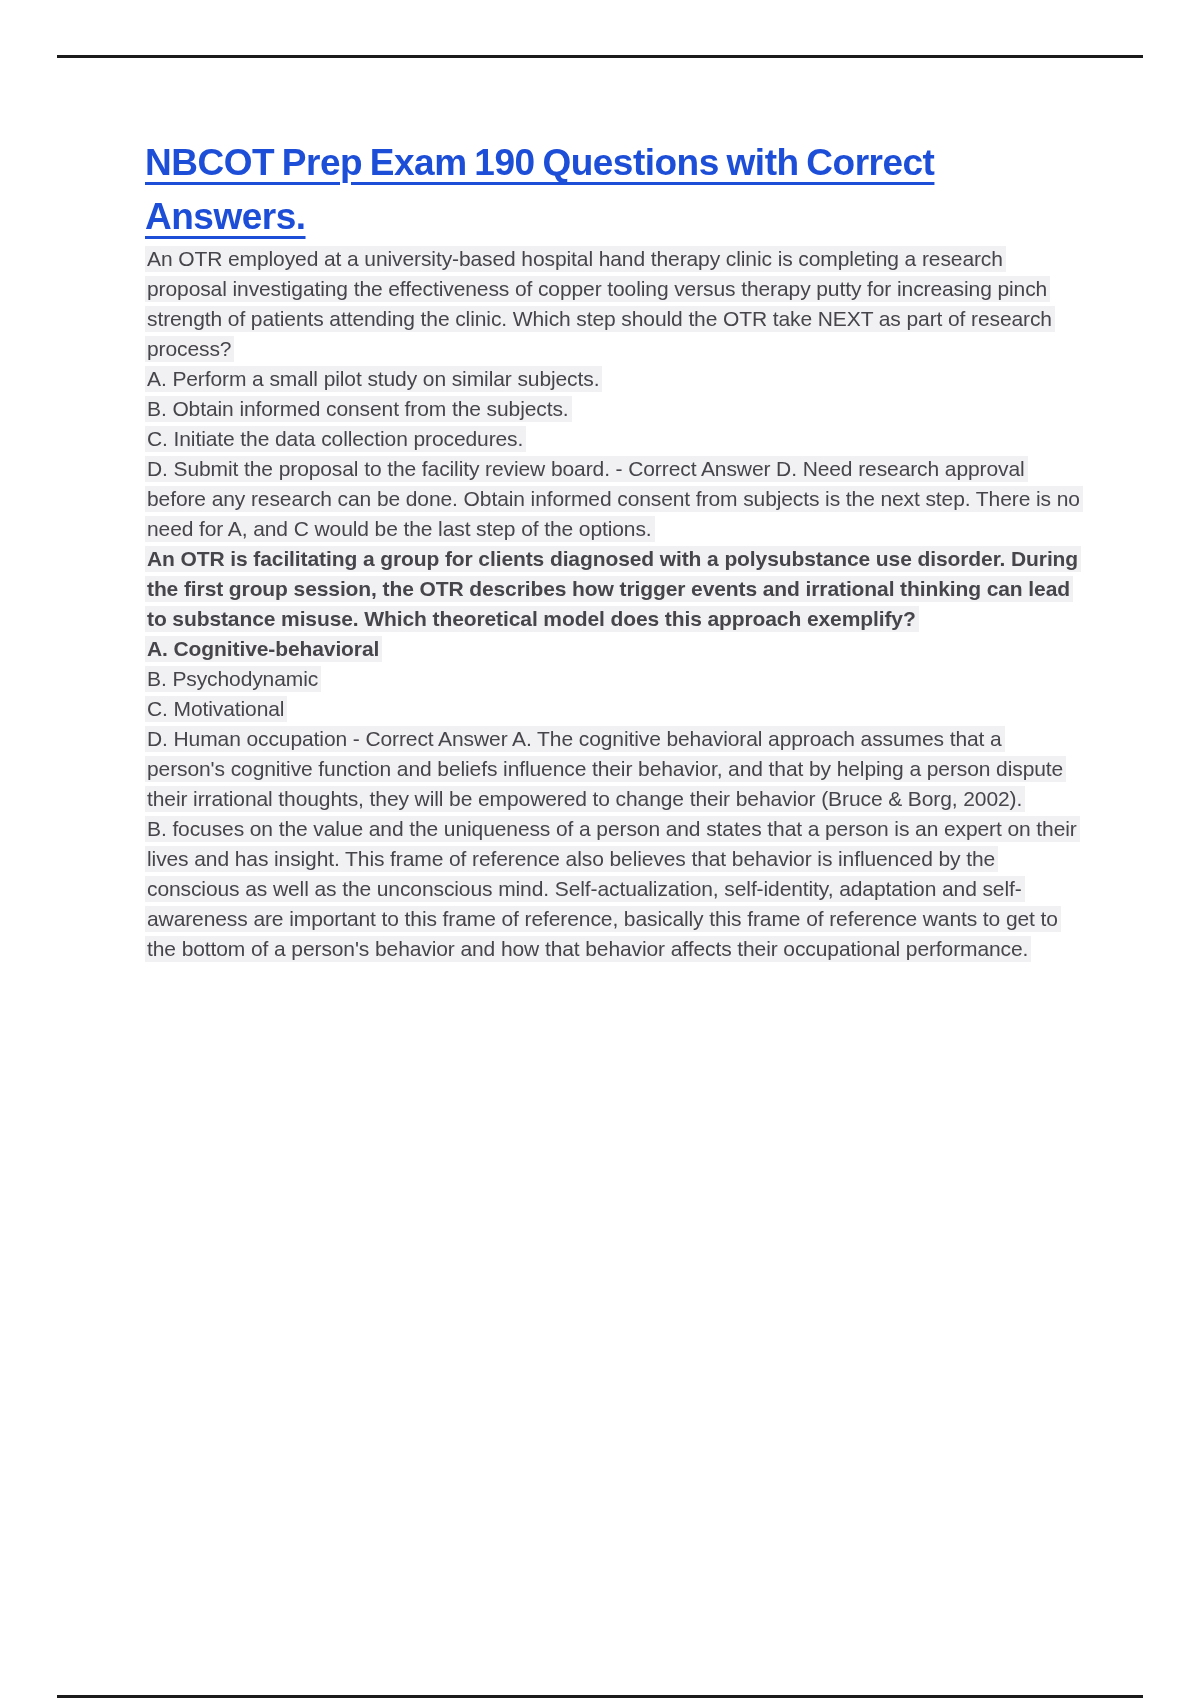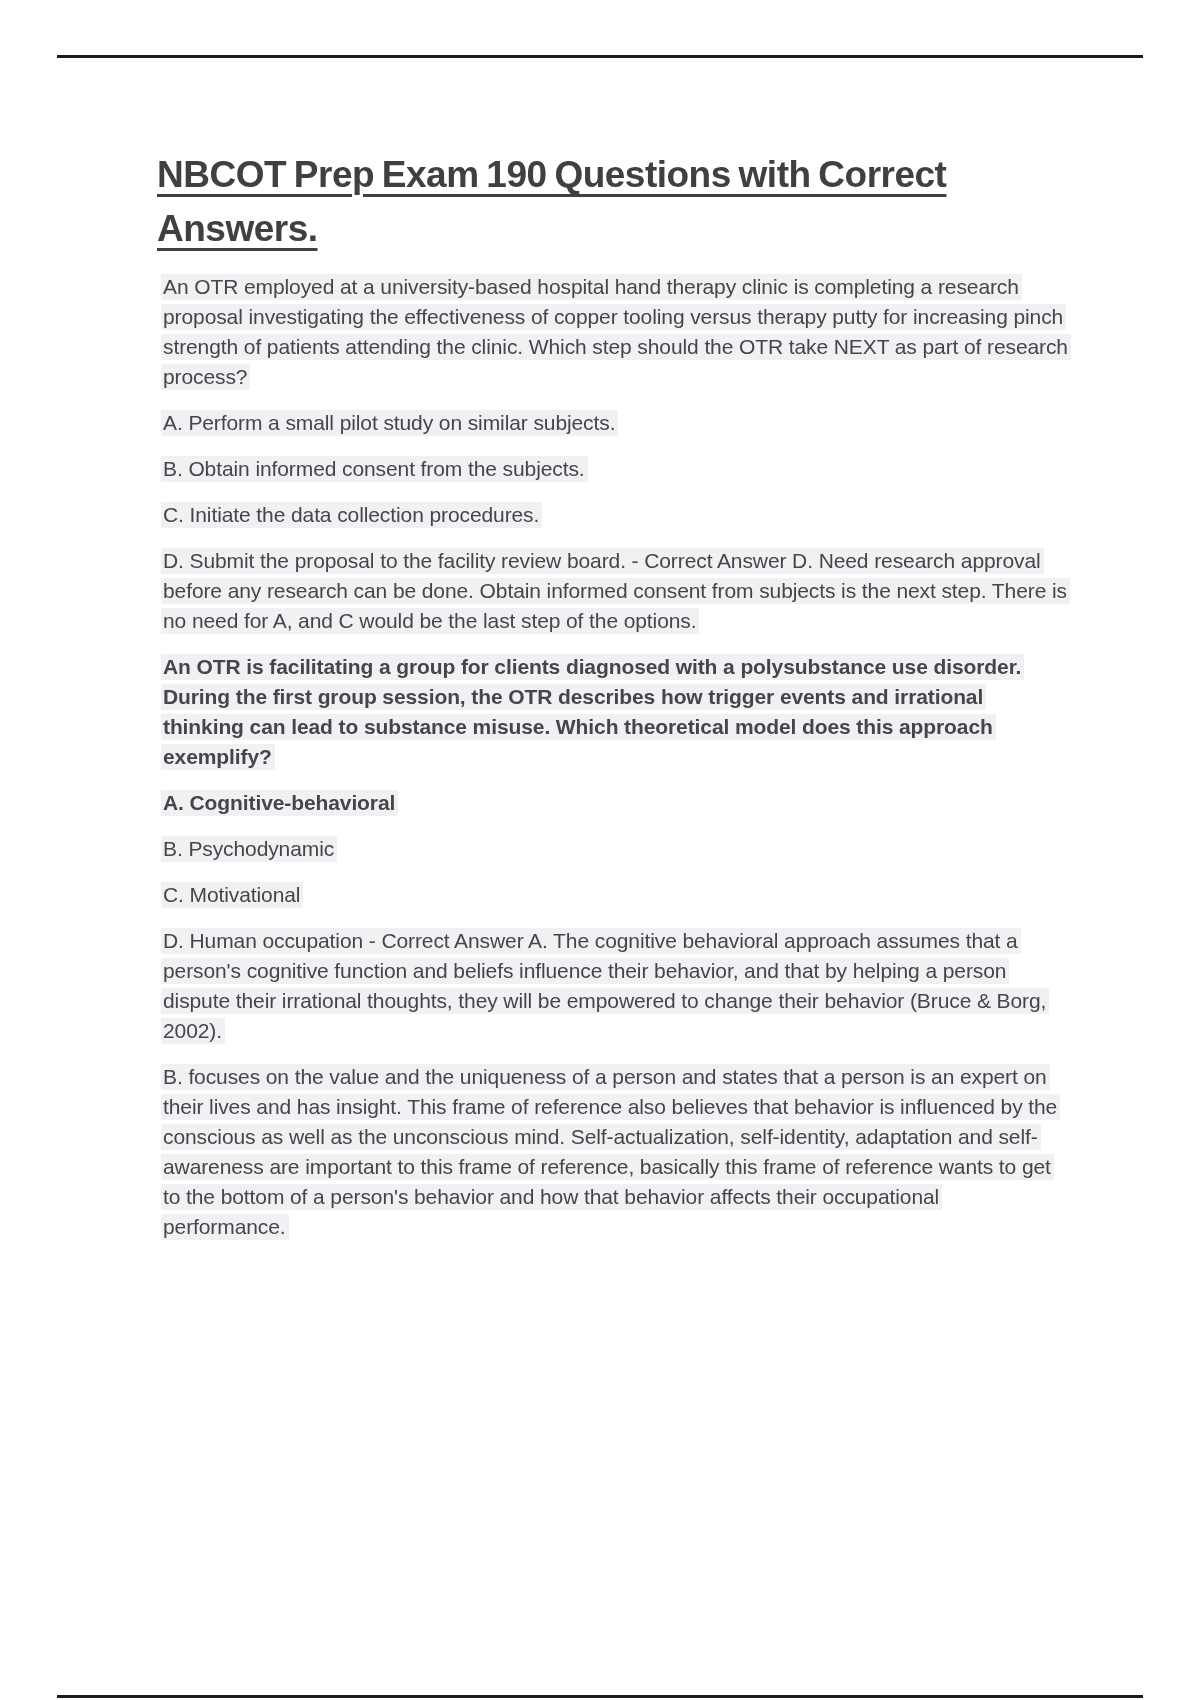--- a/index.html
+++ b/index.html
@@ -27,36 +27,36 @@
   .content {
     position: absolute;
     left: 145px;
     top: 0;
     width: 940px;
     padding-top: 136px;
     box-sizing: content-box;
   }
 
   h1.title {
-    margin: 12px;
+    margin: 0;
     font-size: 37px;
     line-height: 54px;
     font-weight: bold;
-    color: #404040;
+    color: #1d4ed8;
     letter-spacing: -0.5px;
     word-spacing: -2px;
   }
   h1.title .title-inner {
     text-decoration: underline;
     text-decoration-thickness: 3px;
     text-underline-offset: 7px;
   }
 
   p.para {
-    margin: 16px;
+    margin: 0;
     font-size: 21px;
     line-height: 30px;
     color: #45454a;
     letter-spacing: -0.1px;
   }
   .hl {
     background: #f1f1f4;
     box-decoration-break: clone;
     -webkit-box-decoration-break: clone;
     padding: 1px 3px 2px 2px;

